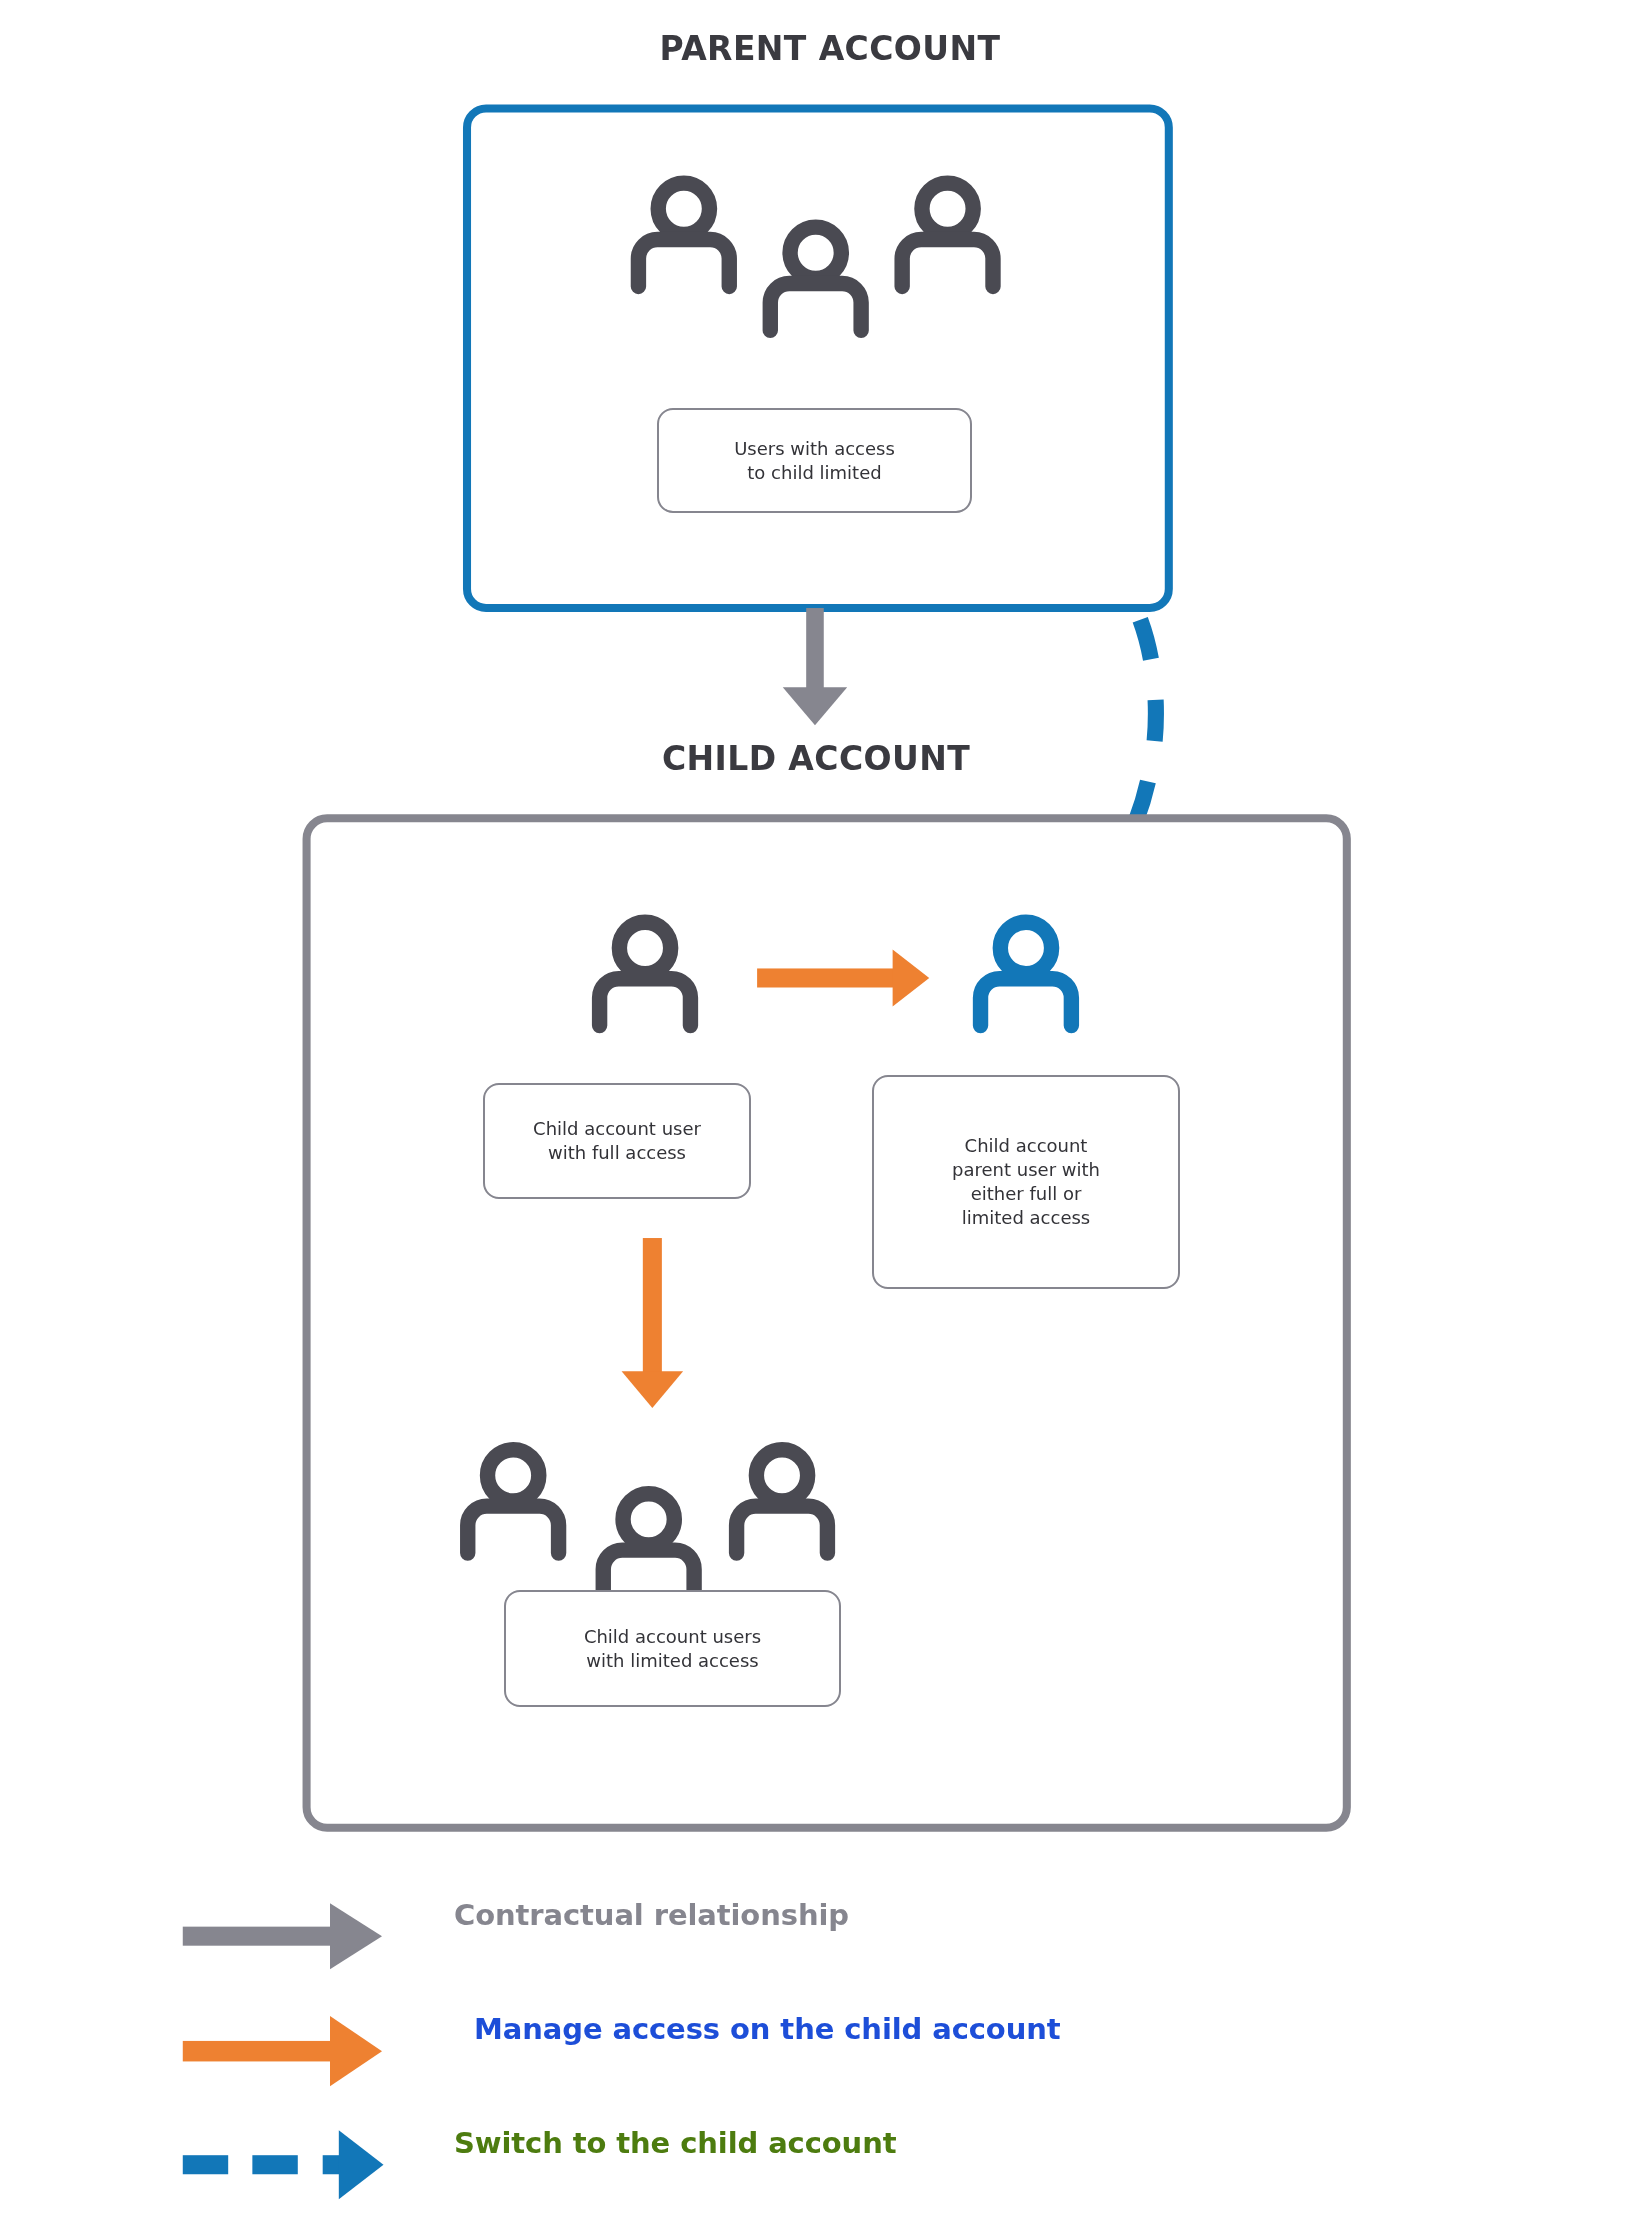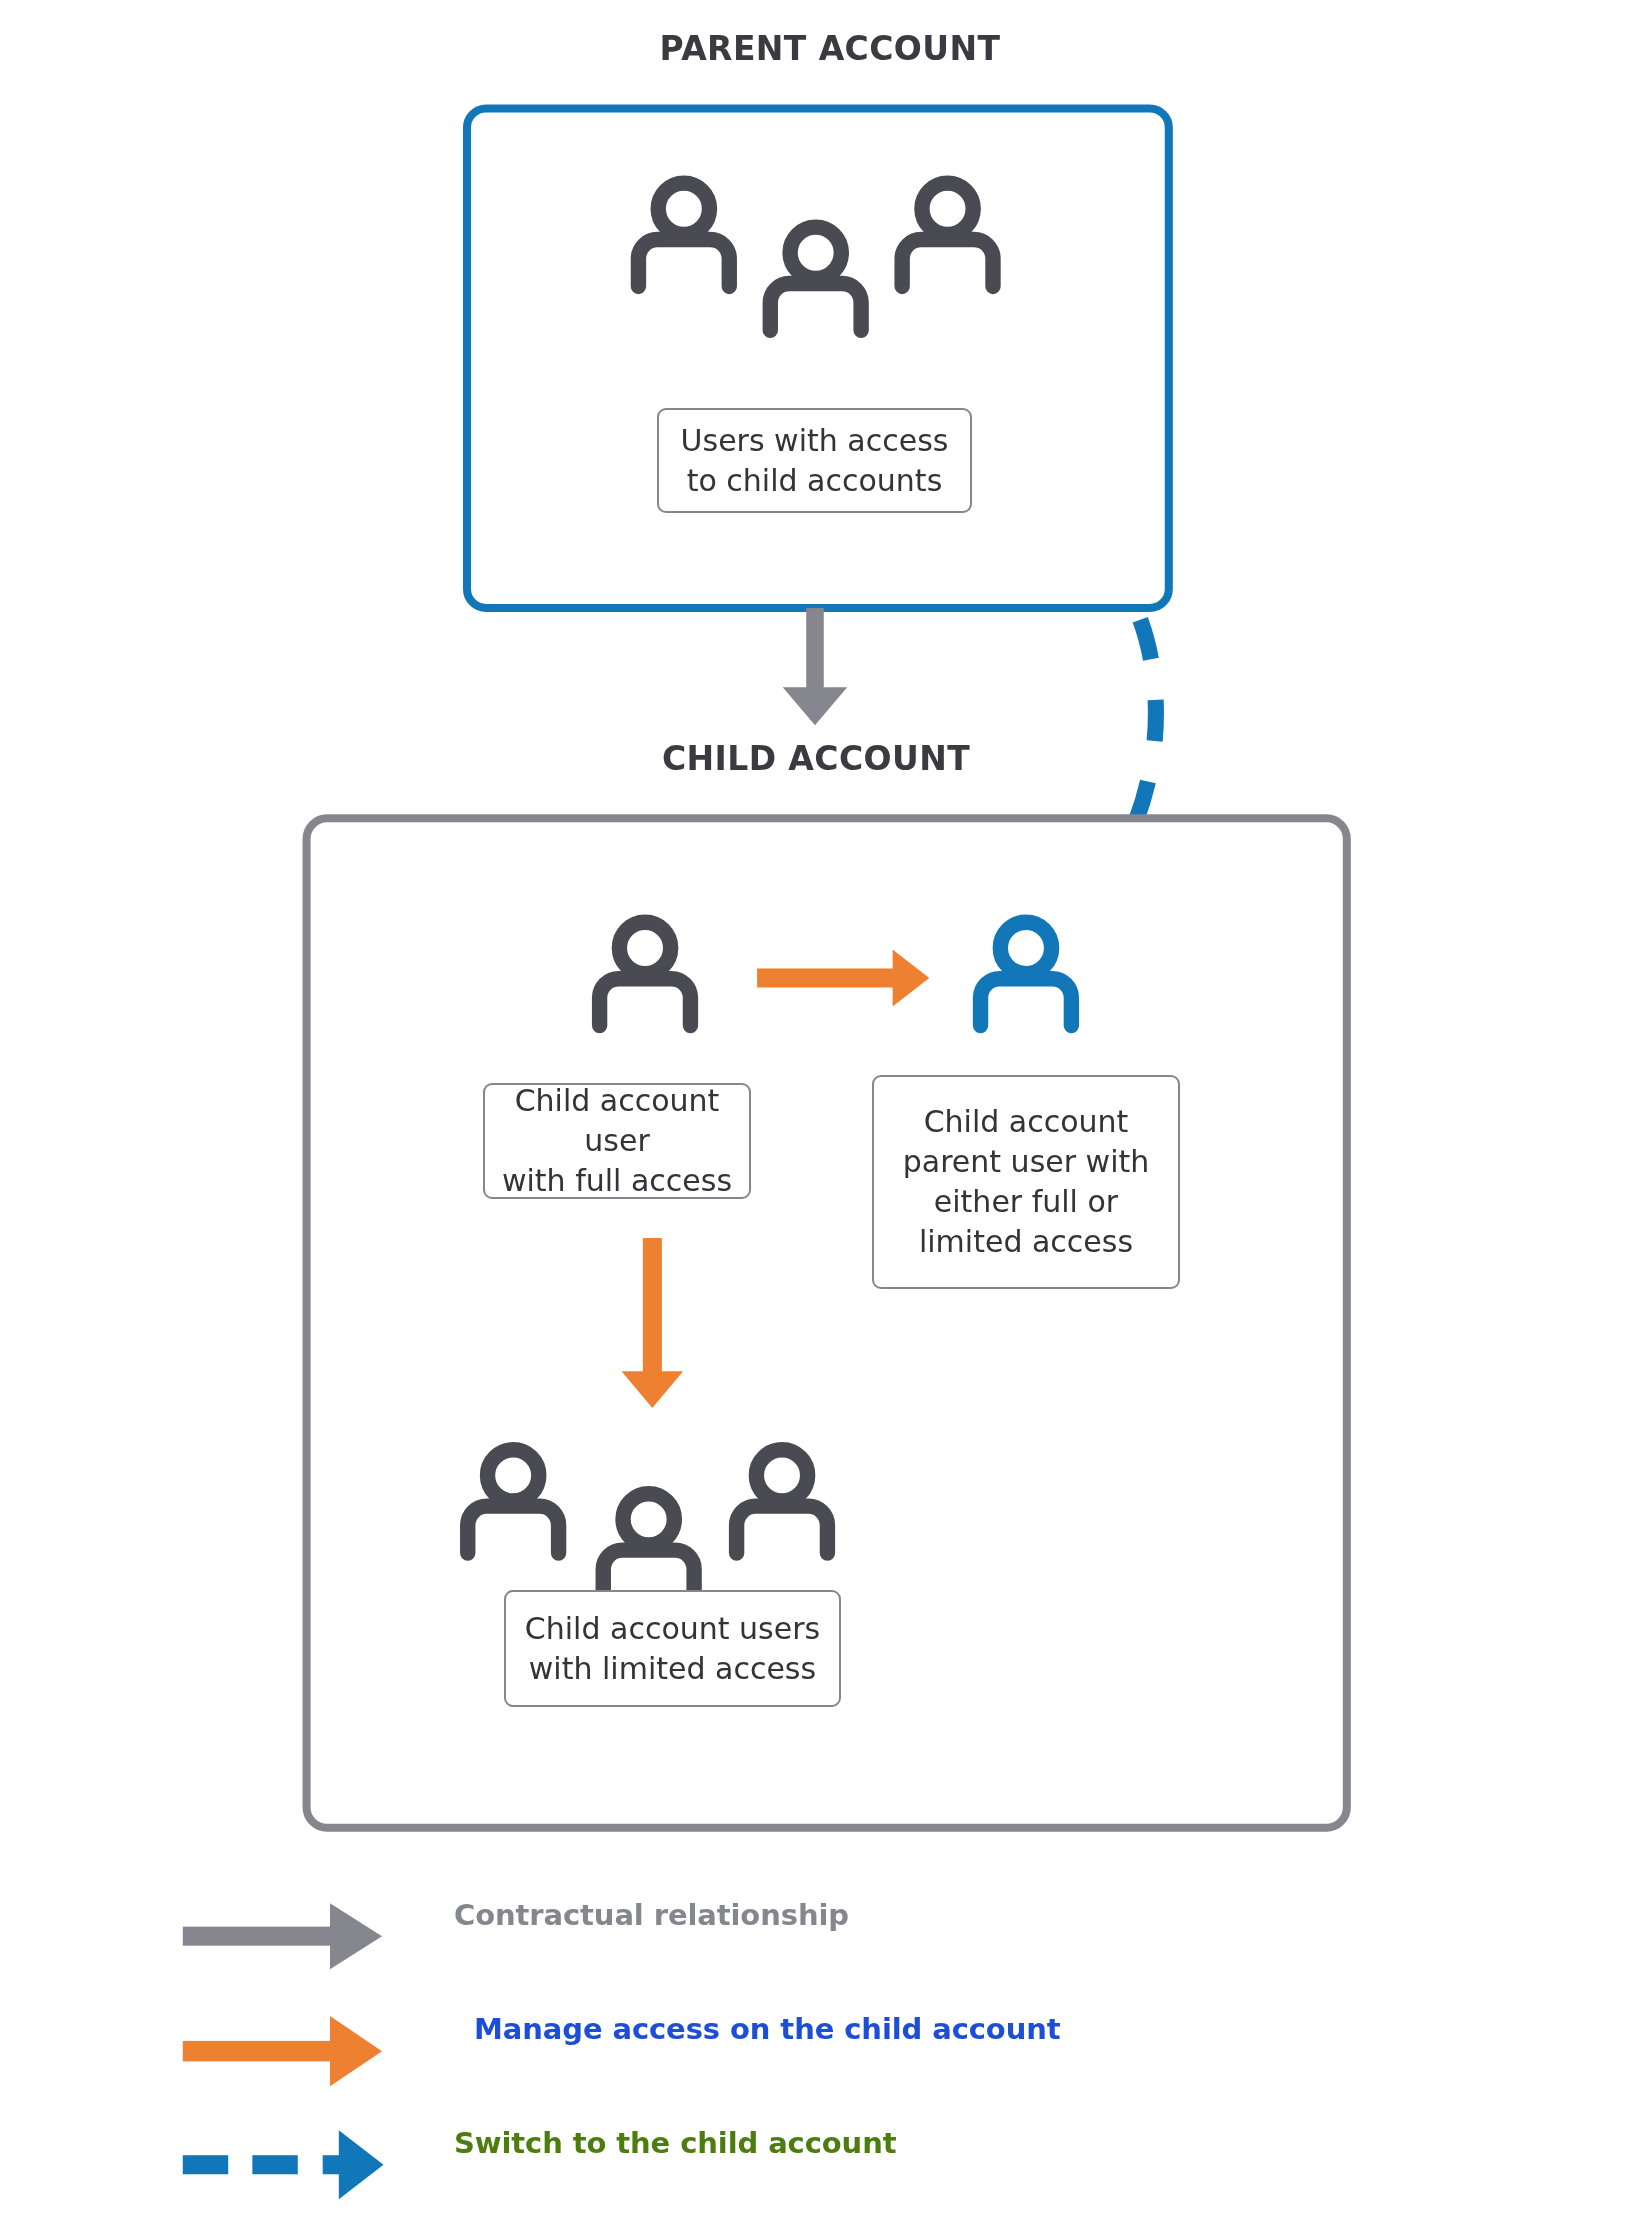--- a/index.html
+++ b/index.html
@@ -35,29 +35,29 @@
     font-size: 33px;
     transform-origin: center;
   }
   #parent-title { left: 830px; top: 29px; }
   #child-title  { left: 816px; top: 739px; }
 
   
   .callout {
     position: absolute;
     border: 2.9px solid #86868f;
-    border-radius: 9px;
+    border-radius: 16px;
     background: #ffffff;
     display: flex;
     align-items: center;
     justify-content: center;
     text-align: center;
     color: #333338;
     font-family: "DejaVu Sans", sans-serif;
-    font-size: 30px;
+    font-size: 18px;
     line-height: 1.33;
     padding: 4.4px 7.3px;
     z-index: 5;
   }
   #callout-parent-users { left: 657px; top: 408px;  width: 315px;  height: 105px; }
   #callout-full-access  { left: 483px; top: 1083px; width: 268px;  height: 116px; }
   #callout-parent-user  { left: 872px; top: 1075px; width: 308px; height: 214px; }
   #callout-limited      { left: 504px; top: 1590px; width: 337px;  height: 117px; }
 
   
@@ -159,21 +159,21 @@
     </g>
   </svg>
 
   <div class="section-title" id="parent-title">PARENT ACCOUNT</div>
 
   <div class="section-title" id="child-title">CHILD ACCOUNT</div>
 
   <div class="callout" id="callout-parent-users">
     <span>
       <span>Users with access</span><br>
-      <span>to child accounts</span>
+      <span>to child limited</span>
     </span>
   </div>
 
   <div class="callout" id="callout-full-access">
     <span>
       <span>Child account user</span><br>
       <span>with full access</span>
     </span>
   </div>
 

